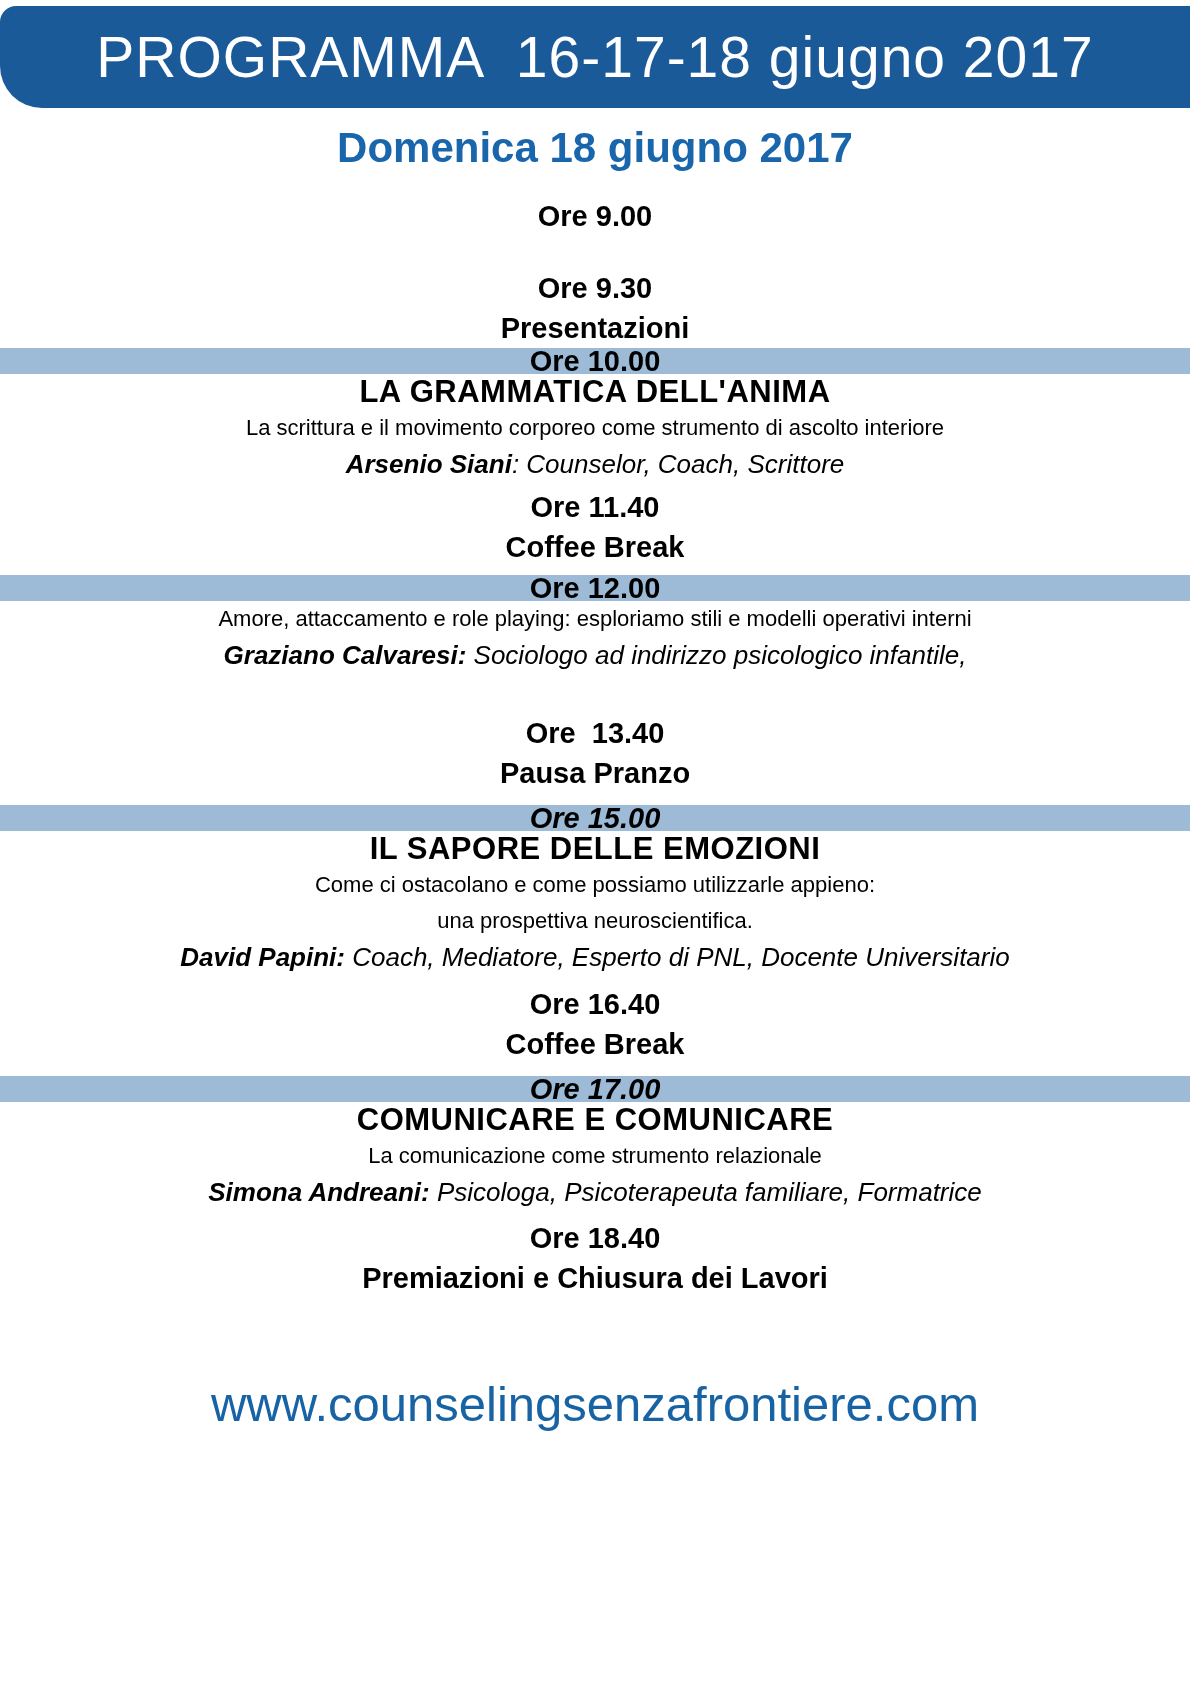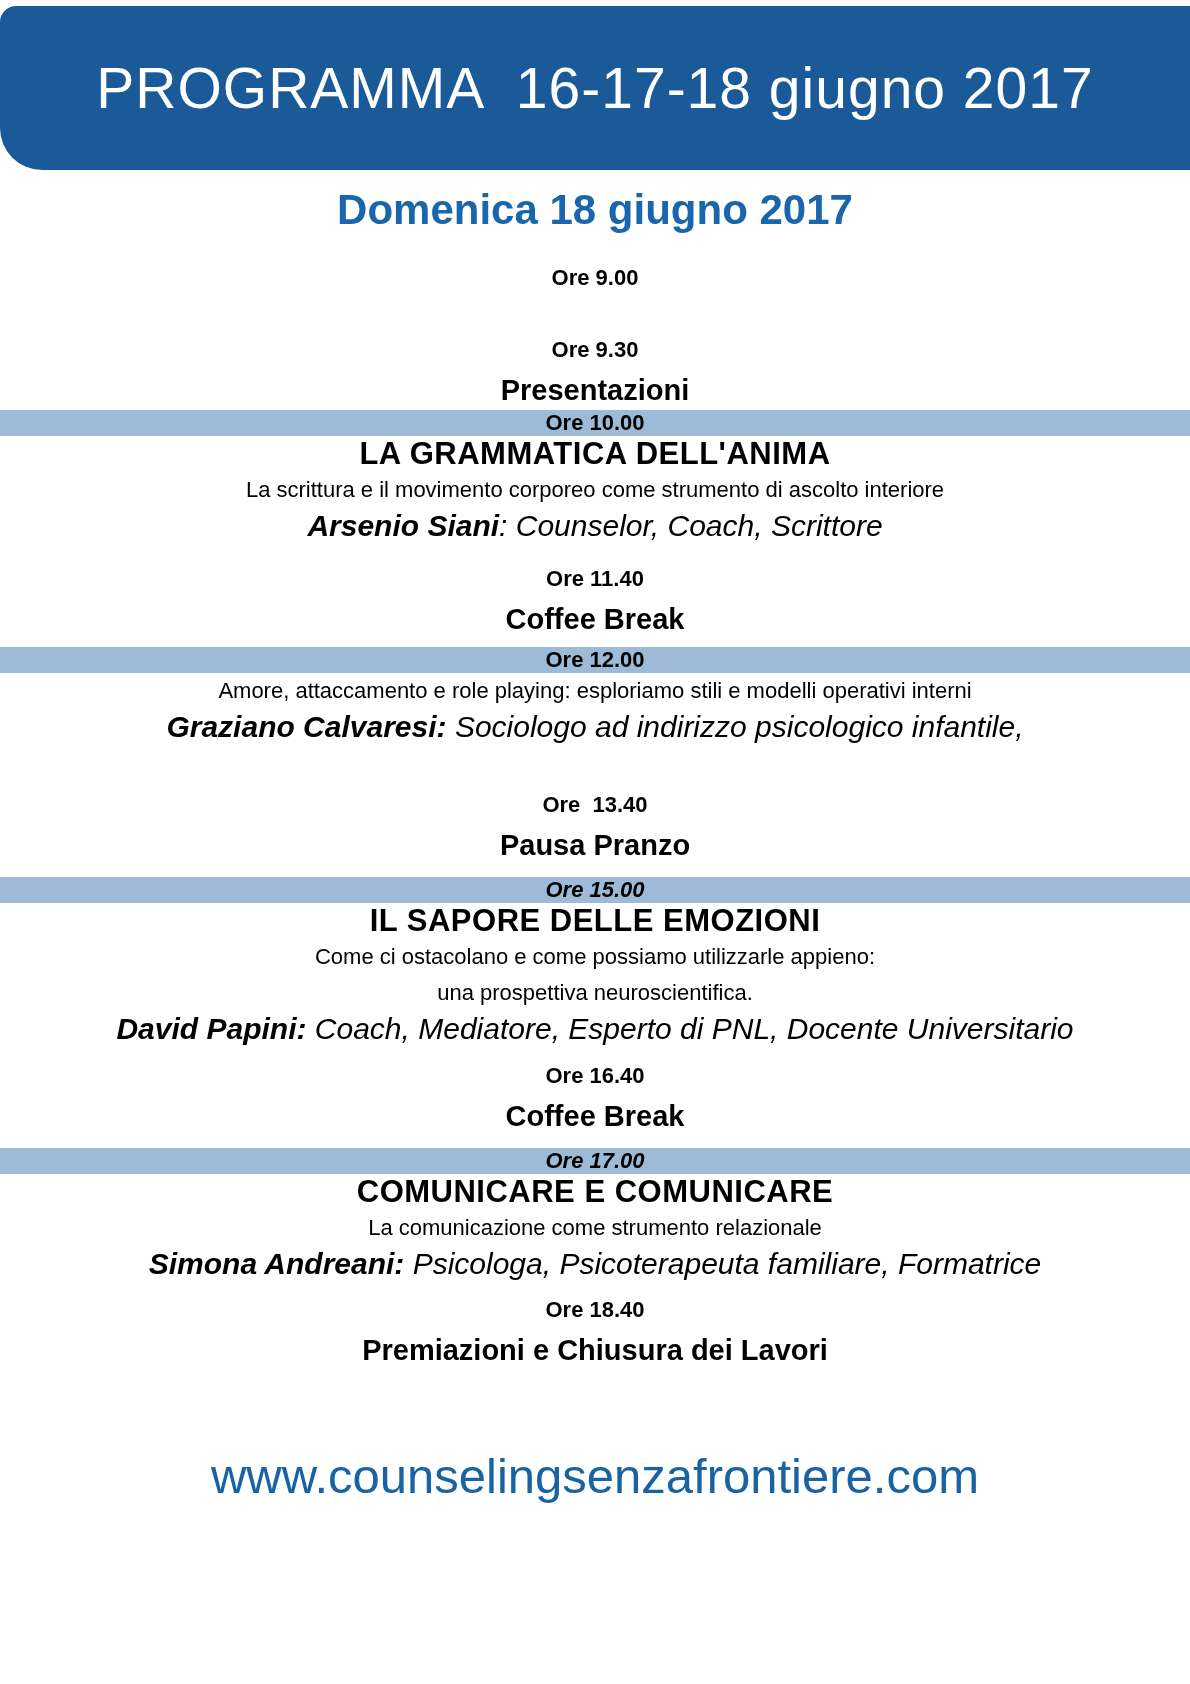--- a/index.html
+++ b/index.html
@@ -18,21 +18,21 @@
   .page {
     position: relative;
     width: 1190px;
     height: 1684px;
     text-align: center;
   }
 
   
   .banner {
     margin-top: 6px;
-    height: 164px;
+    height: 102px;
     background: var(--banner-blue, #1B5A98);
     border-radius: 16px 0 0 42px;
     display: flex;
     align-items: center;
     justify-content: center;
   }
   .banner-title {
     color: #ffffff;
     font-size: 57px;
     font-weight: 400;
@@ -45,21 +45,21 @@
   .day-title {
     margin: 16px 0 0 0;
     font-size: 42px;
     line-height: 48px;
     font-weight: bold;
     color: var(--heading-blue, #1966AC);
   }
 
   
   .time-line {
-    font-size: 22px;
+    font-size: 29px;
     line-height: 40px;
     font-weight: bold;
     white-space: pre-wrap;
     text-align: center;
   }
   .label-line {
     font-size: 29px;
     line-height: 40px;
     font-weight: bold;
   }
@@ -80,42 +80,42 @@
     line-height: 36px;
     font-weight: bold;
     letter-spacing: 0.5px;
   }
   .session-line {
     font-size: 22px;
     line-height: 36px;
     font-weight: 400;
   }
   .speaker-line {
-    font-size: 30px;
+    font-size: 26px;
     line-height: 36px;
     font-style: italic;
   }
   .speaker-name { font-weight: bold; }
 
   
   .site {
     display: block;
     margin-top: 80px;
     font-size: 49px;
     line-height: 52px;
     font-weight: 400;
     color: var(--link-blue, #1763A4);
     text-decoration: none;
   }
 
   
   .mt8  { margin-top: 8px; }
   .mt9  { margin-top: 9px; }
   .mt12 { margin-top: 12px; font-style: italic; }
-  .mt15 { margin-top: 15px; }
+  .mt15 { margin-top: 5px; }
   .mt24 { margin-top: 24px; }
   .mt26 { margin-top: 32px; }
   .mt34 { margin-top: 40px; }
 </style>
 </head>
 <body>
 
 <div class="page">
 
   <header class="banner">

